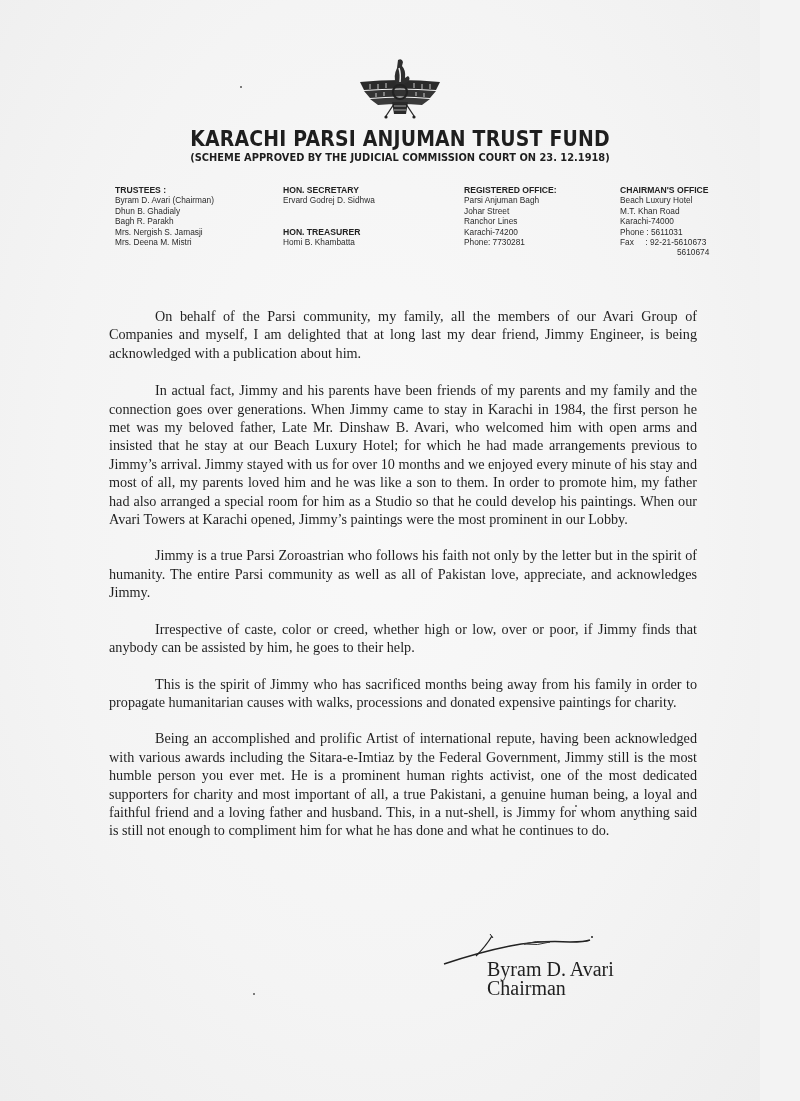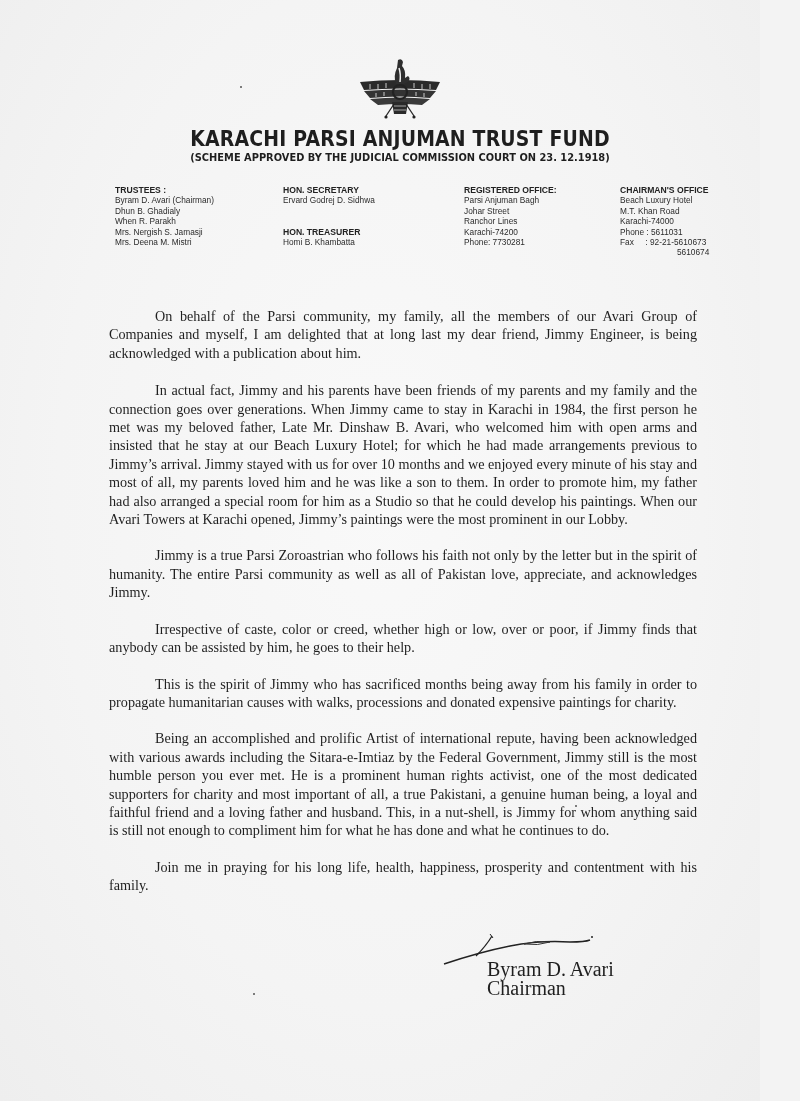--- a/index.html
+++ b/index.html
@@ -96,21 +96,21 @@
       <circle cx="64" cy="61" r="1.6" fill="#222"></circle>
   </svg>
 
   <div class="org-name">KARACHI PARSI ANJUMAN TRUST FUND</div>
   <div class="org-sub">(SCHEME APPROVED BY THE JUDICIAL COMMISSION COURT ON 23. 12.1918)</div>
 
   <div class="hcol col-trustees">
     <div class="h">TRUSTEES :</div>
     <div>Byram D. Avari (Chairman)</div>
     <div>Dhun B. Ghadialy</div>
-    <div>When R. Parakh</div>
+    <div>Bagh R. Parakh</div>
     <div>Mrs. Nergish S. Jamasji</div>
     <div>Mrs. Deena M. Mistri</div>
   </div>
 
   <div class="hcol col-sec">
     <div class="h">HON. SECRETARY</div>
     <div>Ervard Godrej D. Sidhwa</div>
     <div class="gap"></div>
     <div class="h">HON. TREASURER</div>
     <div>Homi B. Khambatta</div>
@@ -135,21 +135,20 @@
     <div class="fax-cont">5610674</div>
   </div>
 
   <div class="body">
     <p class="p1">On behalf of the Parsi community, my family, all the members of our Avari Group of Companies and myself, I am delighted that at long last my dear friend, Jimmy Engineer, is being acknowledged with a publication about him.</p>
     <p>In actual fact, Jimmy and his parents have been friends of my parents and my family and the connection goes over generations.  When Jimmy came to stay in Karachi in 1984, the first person he met was my beloved father, Late Mr. Dinshaw B. Avari, who welcomed him with open arms and insisted that he stay at our Beach Luxury Hotel; for which he had made arrangements previous to Jimmy’s arrival.  Jimmy stayed with us for over 10 months and we enjoyed every minute of his stay and most of all, my parents loved him and he was like a son to them.  In order to promote him, my father had also arranged a special room for him as a Studio so that he could develop his paintings.  When our Avari Towers at Karachi opened, Jimmy’s paintings were the most prominent in our Lobby.</p>
     <p>Jimmy is a true Parsi Zoroastrian who follows his faith not only by the letter but in the spirit of humanity.  The entire Parsi community as well as all of Pakistan love, appreciate, and acknowledges Jimmy.</p>
     <p>Irrespective of caste, color or creed, whether high or low, over or poor, if Jimmy finds that anybody can be assisted by him, he goes to their help.</p>
     <p>This is the spirit of Jimmy who has sacrificed months being away from his family in order to propagate humanitarian causes with walks, processions and donated expensive paintings for charity.</p>
     <p>Being an accomplished and prolific Artist of international repute, having been acknowledged with various awards including the Sitara-e-Imtiaz by the Federal Government, Jimmy still is the most humble person you ever met.  He is a prominent human rights activist, one of the most dedicated supporters for charity and most important of all, a true Pakistani, a genuine human being, a loyal and faithful friend and a loving father and husband.  This, in a nut-shell, is Jimmy for whom anything said is still not enough to compliment him for what he has done and what he continues to do.</p>
-    <p>Join me in praying for his long life, health, happiness, prosperity and contentment with his family.</p>
   </div>
 
   <svg class="sig" viewBox="0 0 170 40">
     <path d="M4 36 Q40 24 70 18 Q100 12 130 14 Q145 14 150 12" stroke="#222" stroke-width="1.4" fill="none"></path>
     <path d="M36 28 Q46 18 52 8" stroke="#222" stroke-width="1.3" fill="none"></path>
     <path d="M50 6 L53 10" stroke="#222" stroke-width="1"></path>
     <path d="M84 16 Q96 12 110 14 Q98 18 84 16 Z" stroke="#333" stroke-width="1" fill="none"></path>
     <circle cx="152" cy="9" r="1" fill="#222"></circle>
   </svg>
 

